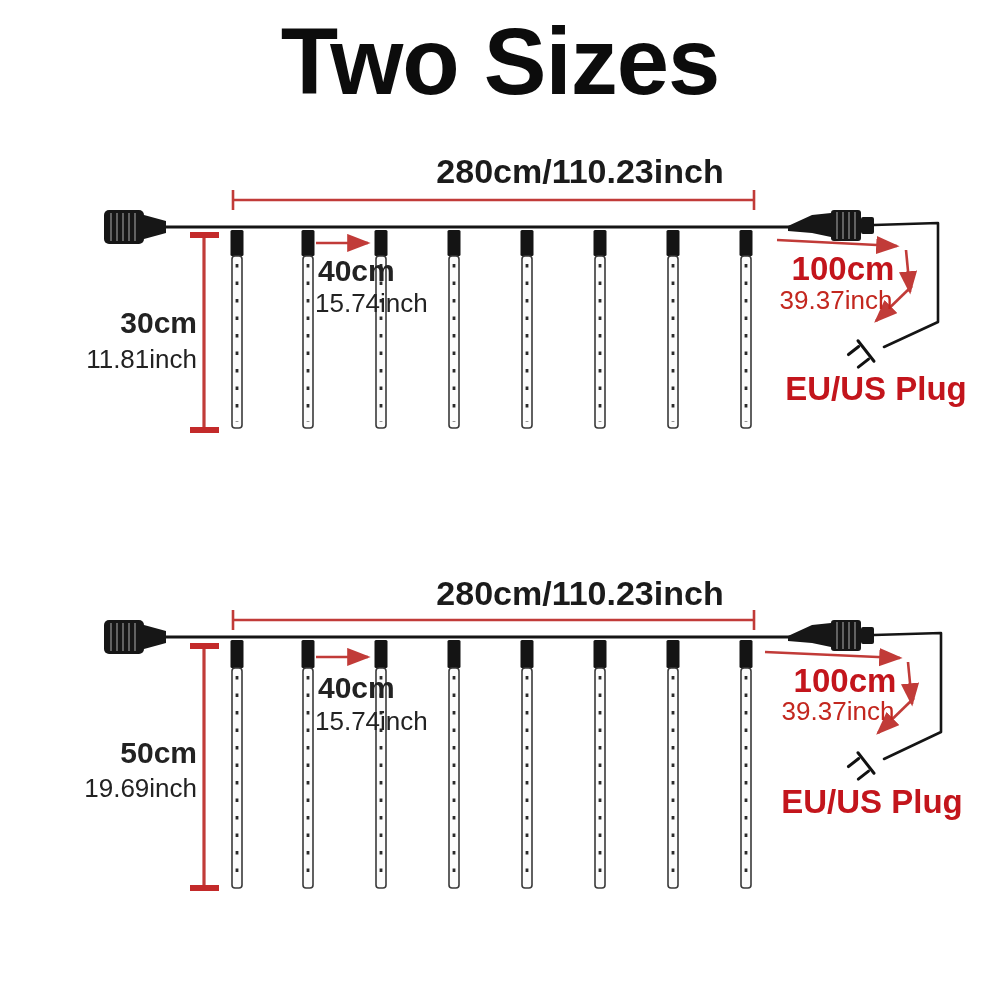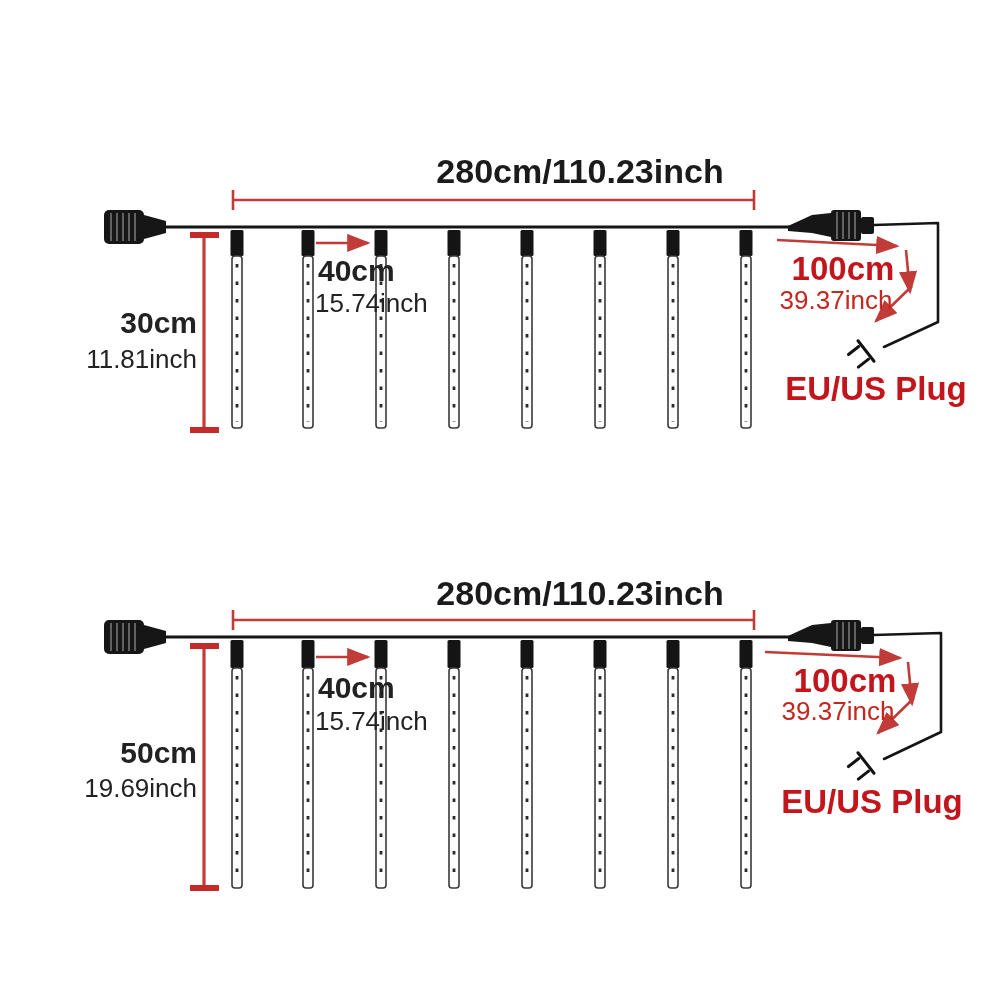--- a/index.html
+++ b/index.html
@@ -30,20 +30,21 @@
   .dim-mid{font-size:30px;font-weight:600;fill:#222222;}
   .dim-sm{font-size:26px;font-weight:500;fill:#222222;}
   .red-big{font-size:33px;font-weight:700;fill:#c3151c;}
   .red-sm{font-size:26px;font-weight:500;fill:#c3271f;}
 </style>
 </head>
 <body>
 
 <div class="stage">
 
+  <div class="title">Two Sizes</div>
 
   <svg id="svg-top" width="1000" height="330" viewBox="0 0 1000 330">
     <defs>
       <marker id="arrR" markerWidth="12" markerHeight="10" refX="8" refY="3.5" orient="auto">
         <path d="M0,0 L9,3.5 L0,7 Z" fill="#c13b38"></path>
       </marker>
       <g id="tube30">
         <rect class="cap" x="-6.5" y="90" width="13" height="26" rx="1.5"></rect>
         <rect class="tubebody" x="-5" y="116" width="10" height="172" rx="3"></rect>
         <line class="leds" x1="0" y1="124" x2="0" y2="282"></line>

